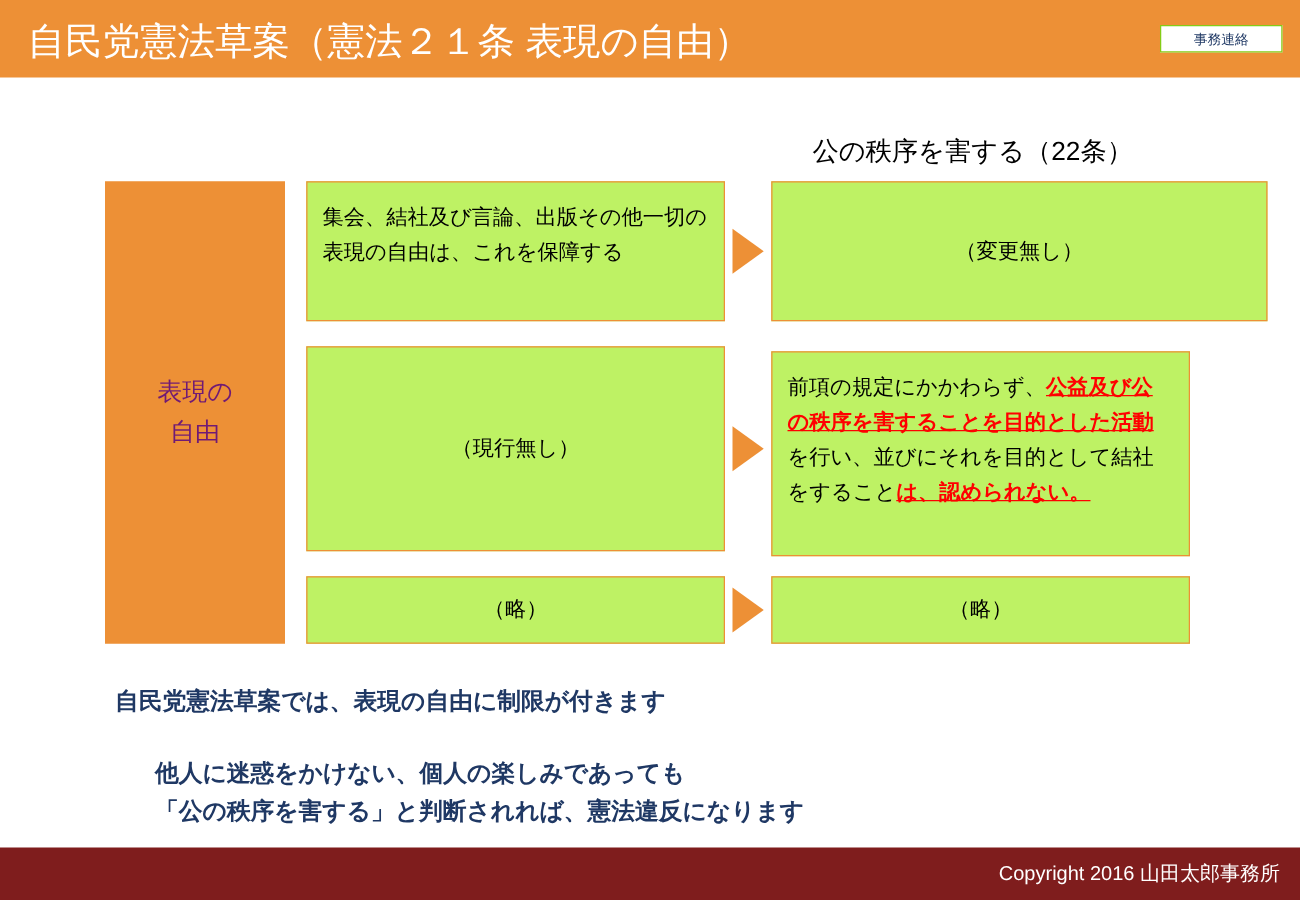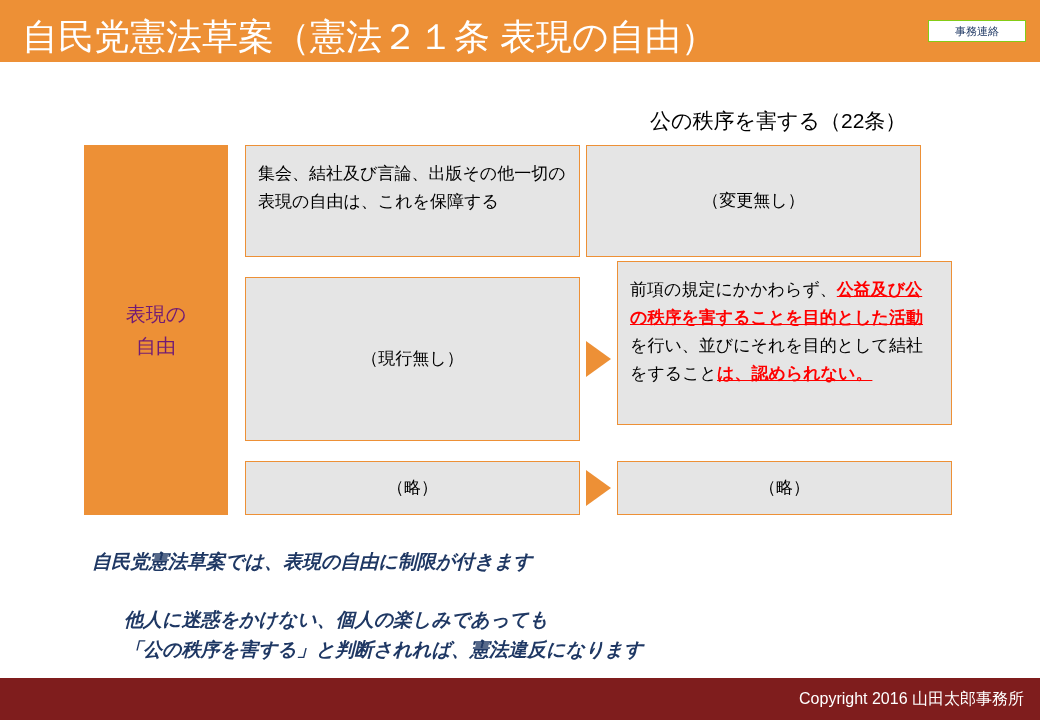--- a/index.html
+++ b/index.html
@@ -21,21 +21,21 @@
     left: 0;
     top: 0;
     width: 1040px;
     height: 62px;
     background: #ED9036;
   }
   .header-title {
     position: absolute;
     left: 22px;
     top: 13px;
-    font-size: 36px;
+    font-size: 30px;
     color: #ffffff;
     letter-spacing: 0px;
     white-space: nowrap;
   }
   .header-badge {
     position: absolute;
     right: 14px;
     top: 20px;
     width: 98px;
     height: 22px;
@@ -75,43 +75,43 @@
     justify-content: center;
     text-align: center;
     white-space: pre-line;
   }
 
   
   .box {
     position: absolute;
     border: 1px solid #ED9036;
     box-sizing: border-box;
-    background: #e5e5e5;
+    background: #bef264;
     font-size: 17px;
     line-height: 28px;
     color: #000000;
   }
   .box .inner {
     padding: 14px 12px 0 12px;
   }
   .box.center {
     display: flex;
     align-items: center;
     justify-content: center;
     text-align: center;
   }
 
   
   #box-l1 { left: 245px; top: 145px;  width: 335px; height: 112px; }
   #box-l2 { left: 245px; top: 277px;  width: 335px; height: 164px; }
   #box-l3 { left: 245px; top: 461px;  width: 335px; height: 54px;  }
 
   
-  #box-r1 { left: 586px; top: 145px;  width: 335px; height: 112px; justify-content: center; }
-  #box-r2 { left: 617px; top: 261px;  width: 335px; height: 164px; }
+  #box-r1 { left: 617px; top: 145px;  width: 397px; height: 112px; justify-content: center; }
+  #box-r2 { left: 617px; top: 281px;  width: 335px; height: 164px; }
   #box-r3 { left: 617px; top: 461px;  width: 335px; height: 54px;  }
 
   
   .em {
     color: #ff0000;
     font-weight: bold;
     text-decoration: underline;
   }
 
   
@@ -128,21 +128,20 @@
   #arrow-3 { left: 586px; top: 470px; }
 
   
   .note {
     position: absolute;
     color: #1F3864;
     font-weight: bold;
     font-size: 19px;
     line-height: 30px;
     white-space: pre-line;
-    font-style: italic;
   }
   #note-1 { left: 92px; top: 547px; }
   #note-2 { left: 84px; top: 605px; margin-left: 40px; }
 
   
   .footer-bar {
     position: absolute;
     left: 0;
     bottom: 0;
     width: 1040px;

